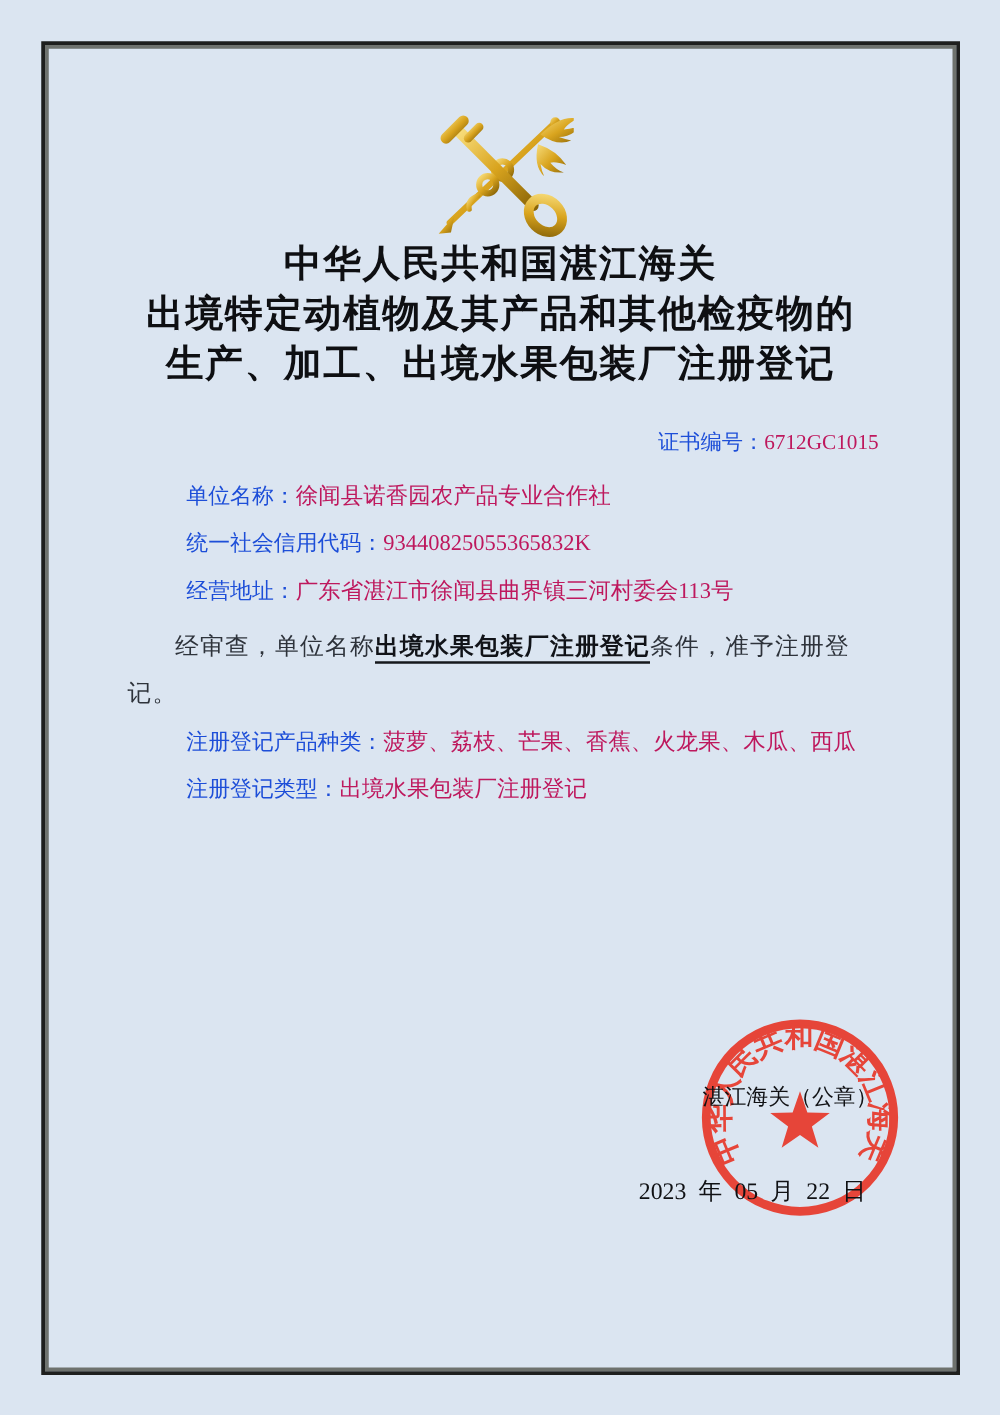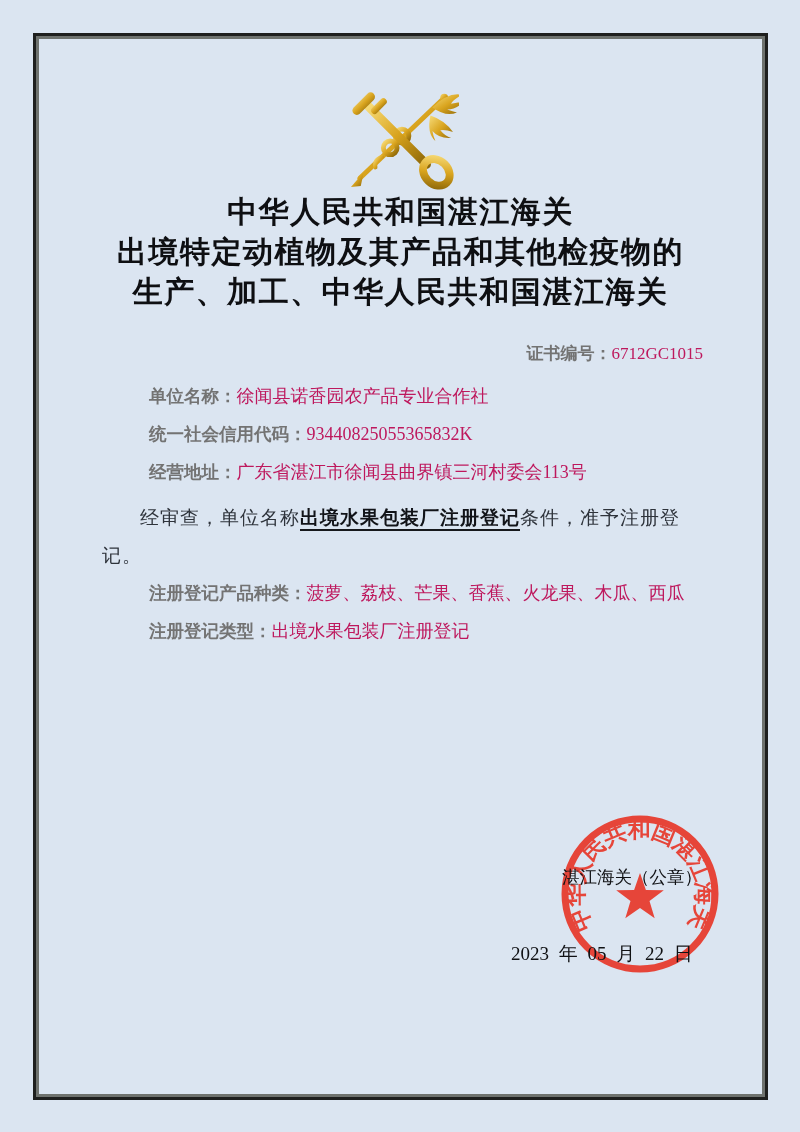--- a/index.html
+++ b/index.html
@@ -34,21 +34,21 @@
     letter-spacing:1.5px;
     color:#0e0f12;
   }
   .cert-no{
     margin-top:30px;
     text-align:right;
     padding-right:62px;
     font-size:17px;
     line-height:24px;
   }
-  .hei{font-family:"Liberation Sans","DejaVu Sans",sans-serif;font-weight:700;color:#737373;}
+  .hei{font-family:"Liberation Sans","DejaVu Sans",sans-serif;font-weight:400;color:#1d4ed8;}
   .val{font-family:"Liberation Serif","DejaVu Serif",serif;font-weight:400;color:#be185d;}
   .fields{margin:18px 0 0 66px;}
   .row{font-size:17.5px;line-height:24px;margin-bottom:14px;white-space:nowrap;margin-left:47px;}
   .row .val{font-size:18px;}
   .statement{
     margin:15px 62px 0 66px;
     width:585px;
     font-size:19px;
     line-height:38px;
     letter-spacing:1px;
@@ -121,21 +121,21 @@
       <line x1="24" y1="22" x2="84" y2="82" stroke="url(#gd)" stroke-width="9" stroke-linecap="round"></line>
       <ellipse cx="94" cy="90" rx="15" ry="12" fill="none" stroke="url(#gd)" stroke-width="8" transform="rotate(45 94 90)"></ellipse>
       <line x1="27" y1="13" x2="13" y2="27" stroke="url(#gd)" stroke-width="9" stroke-linecap="round"></line>
       <line x1="40" y1="18" x2="31" y2="27" stroke="url(#gd)" stroke-width="7" stroke-linecap="round"></line>
     </g>
   </svg>
 
   <h1 class="title">
     <div>中华人民共和国湛江海关</div>
     <div>出境特定动植物及其产品和其他检疫物的</div>
-    <div>生产、加工、中华人民共和国湛江海关</div>
+    <div>生产、加工、出境水果包装厂注册登记</div>
   </h1>
 
   <div class="cert-no">
     <span class="hei">证书编号：</span><span class="val">6712GC1015</span>
   </div>
 
   <div class="fields">
     <div class="row">
       <span class="hei">单位名称：</span><span class="val">徐闻县诺香园农产品专业合作社</span>
     </div>

